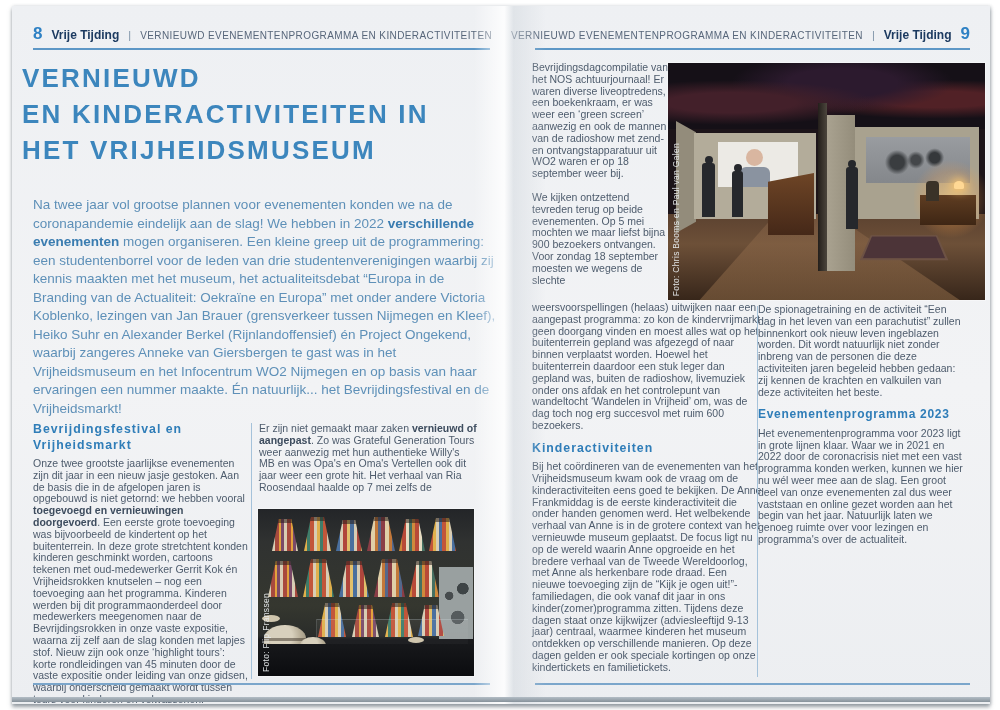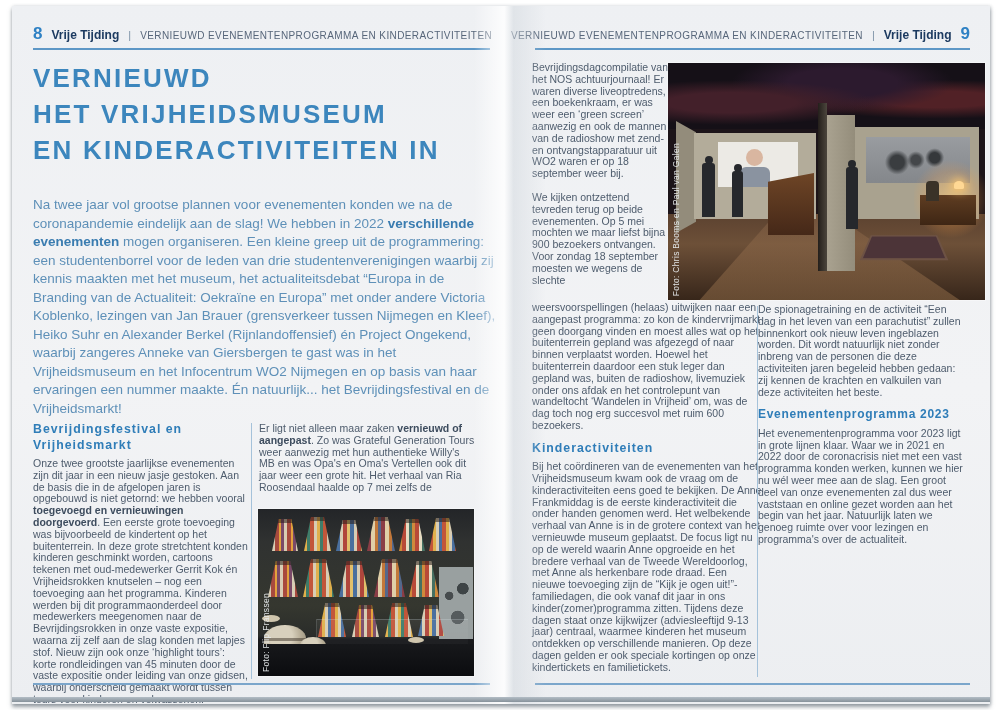--- a/index.html
+++ b/index.html
@@ -32,21 +32,21 @@
   .hsep    { font-size:11px; color:#7e93a8; }
   .kicker  { font-size:10px; color:#57667a; letter-spacing:.4px; }
   .hrule { position:absolute; height:2px; background:#5d97c6; top:42px; }
   .hrule-left  { left:21px;  width:457px; }
   .hrule-right { left:523px; width:435px; }
   .brule { position:absolute; height:2px; background:#7ba6cb; top:677px; }
   .brule-left  { left:21px;  width:457px; }
   .brule-right { left:523px; width:435px; }
   
   .title {
-    position:absolute; left:21px; top:54px; width:470px;
+    position:absolute; left:10px; top:54px; width:470px;
     color:#3c86bd; font-weight:bold; font-size:26px; line-height:36px; letter-spacing:2.2px;
   }
   .intro {
     position:absolute; left:21px; top:190px; width:464px;
     font-size:13.5px; line-height:18.5px; color:#5e90b8;
   }
   .intro .run-b { font-weight:bold; color:#3a7cb0; }
   .colhead {
     color:#2f7db8; font-weight:bold; font-size:12.3px; line-height:15.5px;
     letter-spacing:1px; margin:0 0 5px 0; white-space:normal;
@@ -159,35 +159,35 @@
   <div class="hdr hdr-left">
     <span class="pagenum">8</span>
     <span class="brand">Vrije Tijding</span>
     <span class="hsep">|</span>
     <span class="kicker">VERNIEUWD EVENEMENTENPROGRAMMA EN KINDERACTIVITEITEN</span>
   </div>
   <div class="hrule hrule-left"></div>
 
   <div class="title">
     <div>VERNIEUWD</div>
+    <div>EN KINDERACTIVITEITEN IN</div>
     <div>HET VRIJHEIDSMUSEUM</div>
-    <div>EN KINDERACTIVITEITEN IN</div>
   </div>
 
   <p class="intro"><span>Na twee jaar vol grootse plannen voor evenementen konden we na de coronapandemie eindelijk aan de slag! We hebben in 2022 </span><span class="run-b">verschillende evenementen</span><span> mogen organiseren. Een kleine greep uit de programmering: een studentenborrel voor de leden van drie studentenverenigingen waarbij zij kennis maakten met het museum, het actualiteitsdebat “Europa in de Branding van de Actualiteit: Oekraïne en Europa” met onder andere Victoria Koblenko, lezingen van Jan Brauer (grensverkeer tussen Nijmegen en Kleef), Heiko Suhr en Alexander Berkel (Rijnlandoffensief) én Project Ongekend, waarbij zangeres Anneke van Giersbergen te gast was in het Vrijheidsmuseum en het Infocentrum WO2 Nijmegen en op basis van haar ervaringen een nummer maakte. Én natuurlijk... het Bevrijdingsfestival en de Vrijheidsmarkt!</span></p>
 
   <div class="l-col1">
     <h2 class="colhead">Bevrijdingsfestival en Vrijheidsmarkt</h2>
     <p class="body-text"><span>Onze twee grootste jaarlijkse evenementen zijn dit jaar in een nieuw jasje gestoken. Aan de basis die in de afgelopen jaren is opgebouwd is niet getornd: we hebben vooral </span><span class="run-b">toegevoegd en vernieuwingen doorgevoerd</span><span>. Een eerste grote toevoeging was bijvoorbeeld de kindertent op het buitenterrein. In deze grote stretchtent konden kinderen geschminkt worden, cartoons tekenen met oud-medewerker Gerrit Kok én Vrijheidsrokken knutselen – nog een toevoeging aan het programma. Kinderen werden bij dit programmaonderdeel door medewerkers meegenomen naar de Bevrijdingsrokken in onze vaste expositie, waarna zij zelf aan de slag konden met lapjes stof. Nieuw zijn ook onze ‘highlight tours’: korte rondleidingen van 45 minuten door de vaste expositie onder leiding van onze gidsen, waarbij onderscheid gemaakt wordt tussen tours voor kinderen en volwassenen.</span></p>
   </div>
 
   <div class="l-divider"></div>
 
   <div class="l-col2">
-    <p class="body-text"><span>Er ligt niet alleen maar zaken </span><span class="run-b">vernieuwd of aangepast</span><span>. Zo was Grateful Generation Tours weer aanwezig met hun authentieke Willy's MB en was Opa's en Oma's Vertellen ook dit jaar weer een grote hit. Het verhaal van Ria Roosendaal haalde op 7 mei zelfs de</span></p>
+    <p class="body-text"><span>Er zijn niet gemaakt maar zaken </span><span class="run-b">vernieuwd of aangepast</span><span>. Zo was Grateful Generation Tours weer aanwezig met hun authentieke Willy's MB en was Opa's en Oma's Vertellen ook dit jaar weer een grote hit. Het verhaal van Ria Roosendaal haalde op 7 mei zelfs de</span></p>
   </div>
 
   <div class="photo1">
     <div class="p1-side"></div>
 
     <div class="sk" style="left:14px; top:10px; width:26px; height:32px;"></div>
     <div class="sk" style="left:46px; top:8px;  width:27px; height:34px;"></div>
     <div class="sk" style="left:78px; top:11px; width:26px; height:31px;"></div>
     <div class="sk" style="left:109px; top:8px; width:28px; height:34px;"></div>
     <div class="sk" style="left:141px; top:10px; width:26px; height:32px;"></div>

